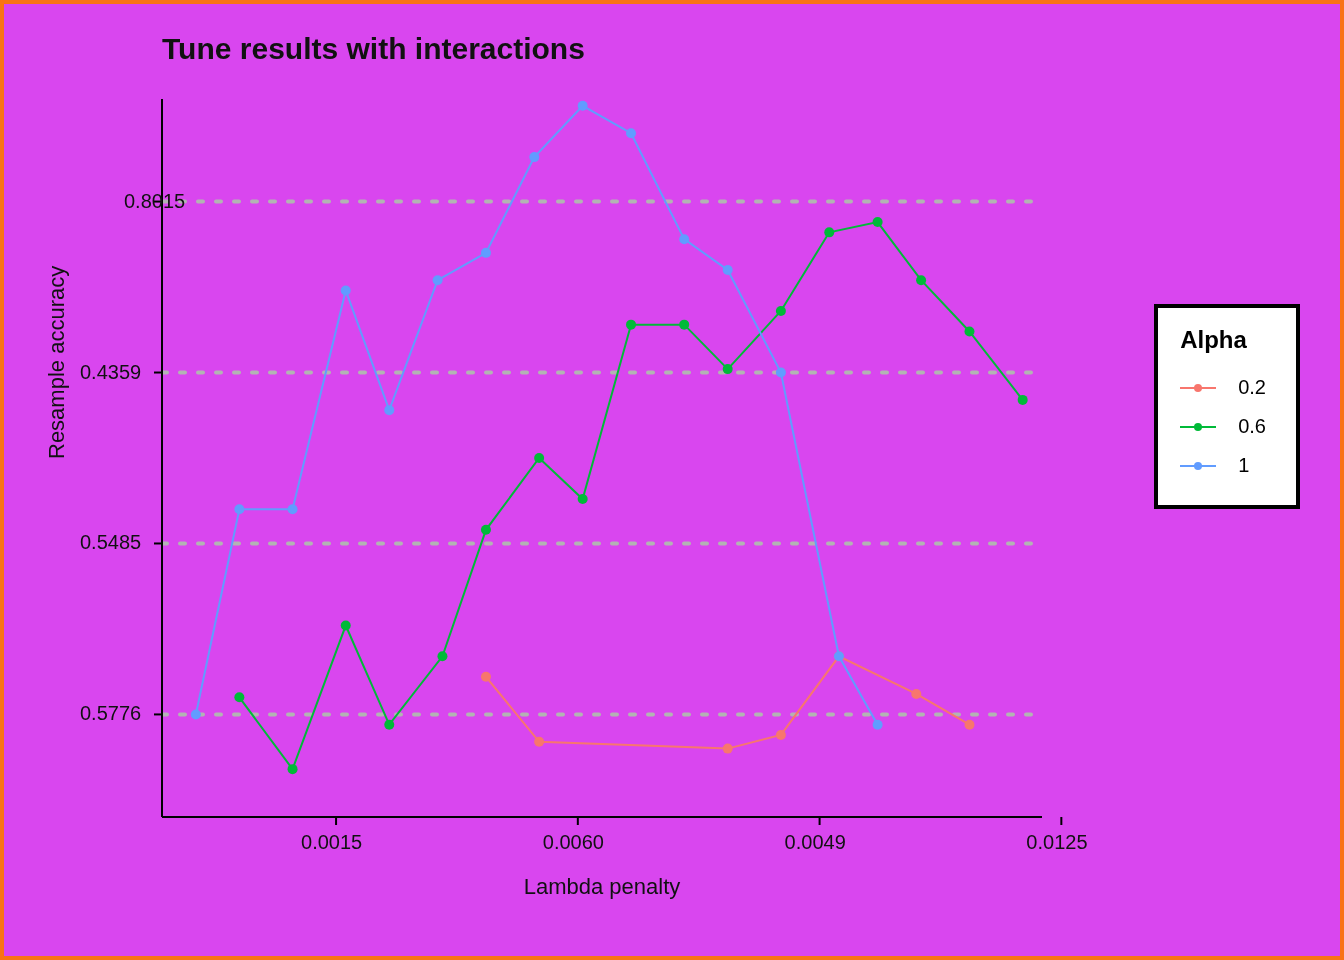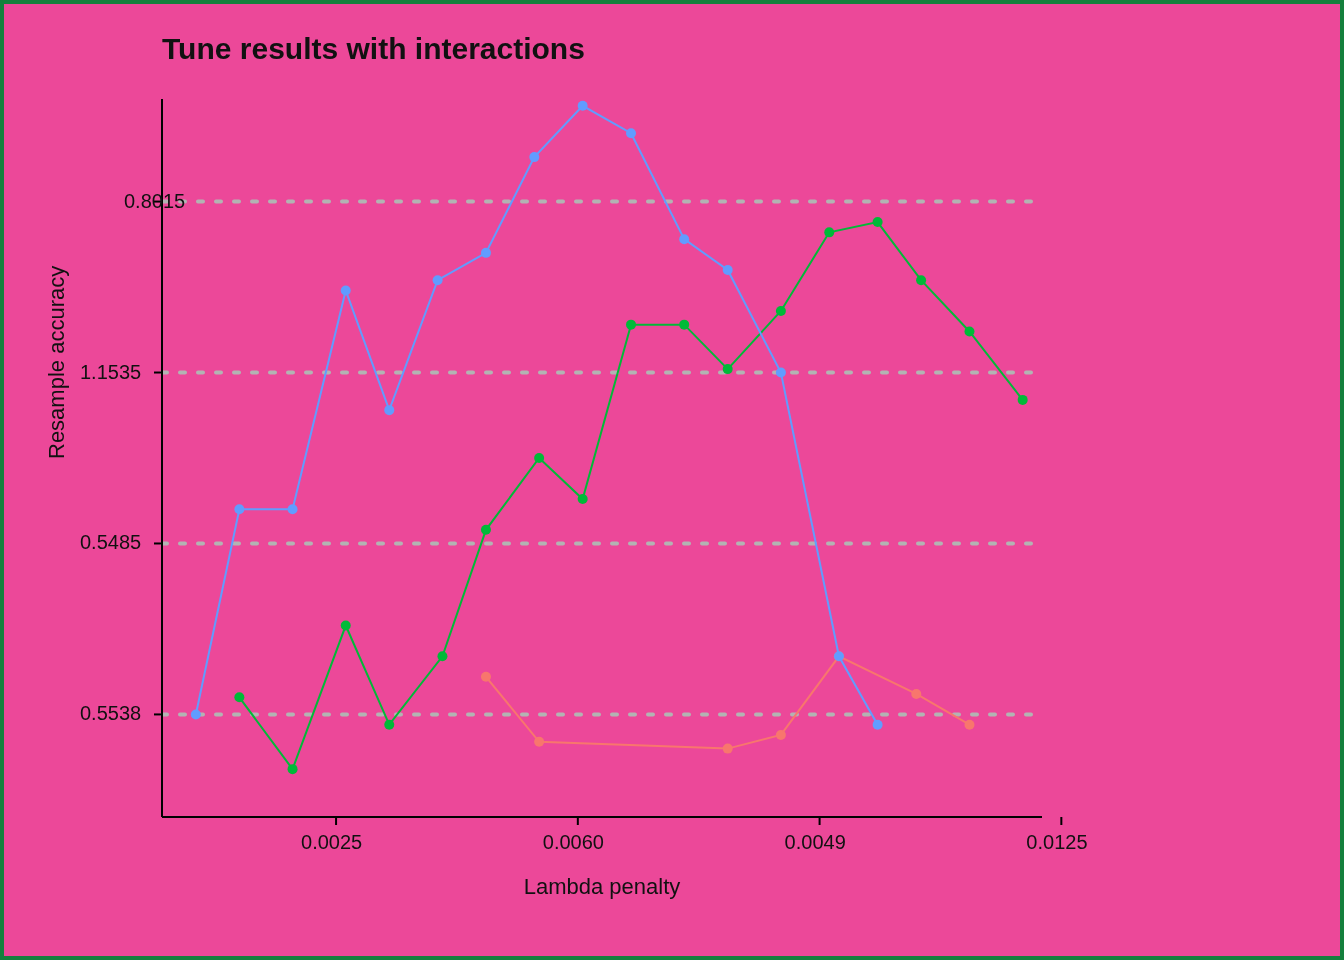--- a/index.html
+++ b/index.html
@@ -1,21 +1,21 @@
 <!DOCTYPE html>
 <html><head>
 <meta charset="utf-8">
 <style>
   html,body{margin:0;padding:0;background:#fff;font-family:Arial,Helvetica,sans-serif;}
   .frame{
     box-sizing:border-box;
     width:1344px;height:960px;
-    border:4px solid #15803d;
+    border:4px solid #f97316;
     position:relative;
-    background:#ec4899;
+    background:#d946ef;
   }
   .title{
     position:absolute;
     left:158px;top:28px;
     font-size:30px;
     font-weight:bold;
     color:#111;
   }
   .plot{
     position:absolute;
@@ -142,23 +142,49 @@
         <circle cx="618.9010989010989" cy="273.5238095237806" r="5" fill="#619CFF"></circle>
         <circle cx="676.9230769230769" cy="557.3047619047334" r="5" fill="#619CFF"></circle>
         <circle cx="715.6043956043954" cy="625.6857142857165" r="5" fill="#619CFF"></circle>
       </svg>
   </div>
 
   <div class="ylabel">Resample accuracy</div>
   <div class="xlabel">Lambda penalty</div>
 
   <div id="tick-layer">
-      <div class="xtick" style="left: 297.066px; top: 827px;">0.0025</div>
+      <div class="xtick" style="left: 297.066px; top: 827px;">0.0015</div>
       <div class="xtick" style="left: 538.824px; top: 827px;">0.0060</div>
       <div class="xtick" style="left: 780.582px; top: 827px;">0.0049</div>
       <div class="xtick" style="left: 1022.34px; top: 827px;">0.0125</div>
-      <div class="ytick" style="left: 76px; top: 698.429px;">0.5538</div>
+      <div class="ytick" style="left: 76px; top: 698.429px;">0.5776</div>
       <div class="ytick" style="left: 76px; top: 527.476px;">0.5485</div>
-      <div class="ytick" style="left: 76px; top: 356.524px;">1.1535</div>
+      <div class="ytick" style="left: 76px; top: 356.524px;">0.4359</div>
       <div class="ytick" style="left: 76px; top: 185.571px; margin-left: 44px;">0.8015</div>
     </div>
 
+  <div class="legend">
+    <div class="legend-title">Alpha</div>
+    <div id="legend-items">
+        <div class="legend-row">
+          <div class="legend-swatch">
+            <div class="ln" style="background: rgb(248, 118, 109);"></div>
+            <div class="pt" style="background: rgb(248, 118, 109);"></div>
+          </div>
+          <span>0.2</span>
+        </div>
+        <div class="legend-row">
+          <div class="legend-swatch">
+            <div class="ln" style="background: rgb(0, 186, 56);"></div>
+            <div class="pt" style="background: rgb(0, 186, 56);"></div>
+          </div>
+          <span>0.6</span>
+        </div>
+        <div class="legend-row">
+          <div class="legend-swatch">
+            <div class="ln" style="background: rgb(97, 156, 255);"></div>
+            <div class="pt" style="background: rgb(97, 156, 255);"></div>
+          </div>
+          <span>1</span>
+        </div>
+      </div>
+  </div>
 </div>
 
 </body></html>

